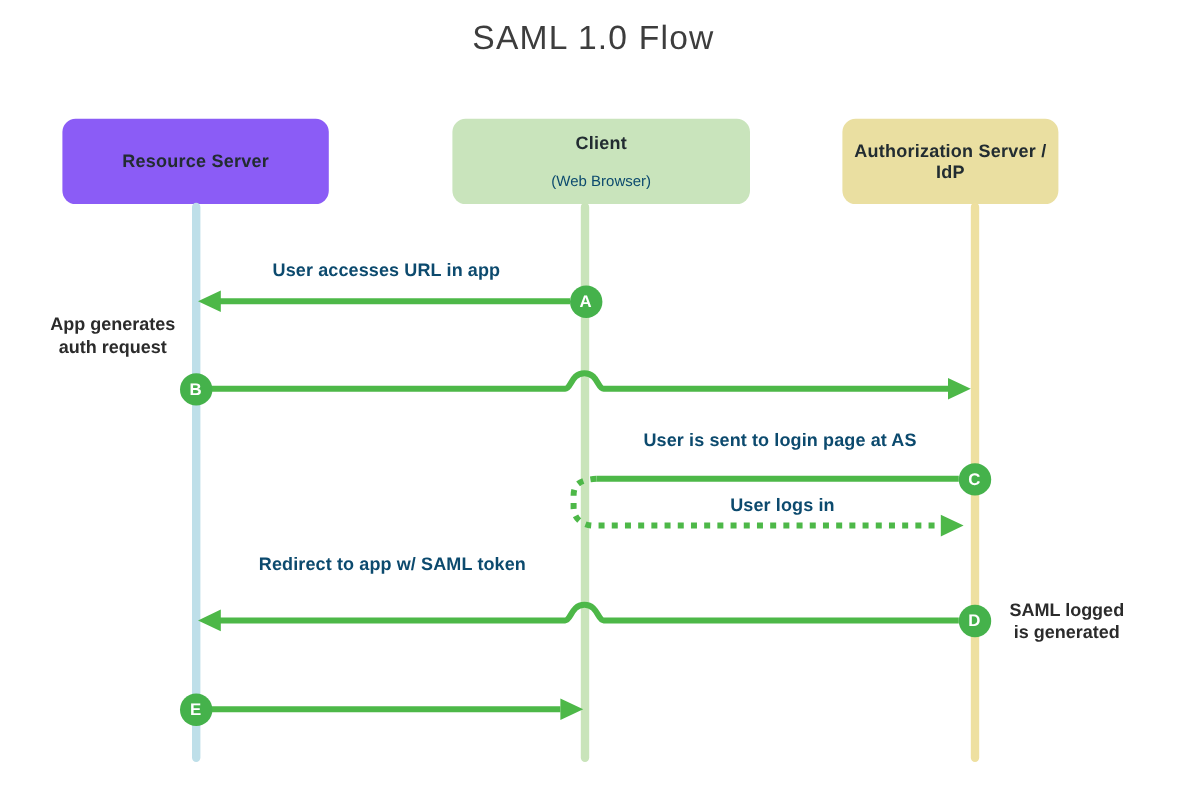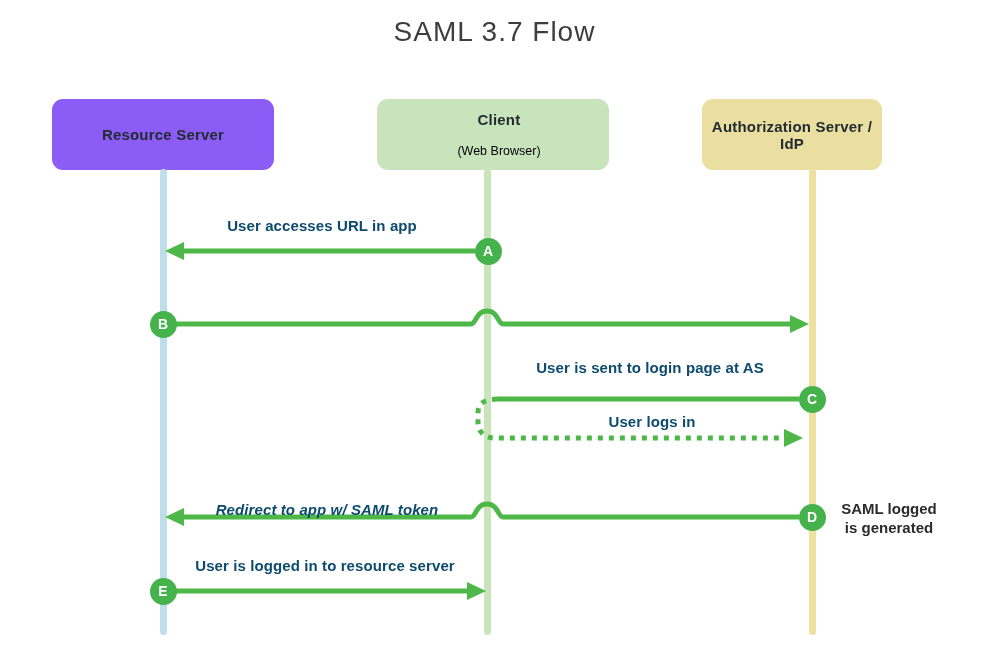--- a/index.html
+++ b/index.html
@@ -34,25 +34,25 @@
   }
   .actor-box .actor-label {
     font-size: 15px;
     font-weight: 700;
     color: #222c31;
     letter-spacing: 0.2px;
   }
   .actor-box .actor-sublabel {
     font-size: 12.5px;
     font-weight: 400;
-    color: #000000;
+    color: #0c4a6e;
     margin-top: 16px;
   }
   #box-resource { left: 52px;  width: 222px; background: #8b5cf6; }
-  #box-client   { left: 377px; width: 220px; background: #c9e4bc; padding-left: 12px; }
+  #box-client   { left: 377px; width: 248px; background: #c9e4bc; }
   #box-idp      { left: 702px; width: 180px; background: #eadfa1; }
 
   .lifeline {
     top: 169px;
     width: 7px;
     height: 466px;
     border-radius: 4px;
   }
   #lifeline-resource { left: 159.5px; background: #bedfe9; }
   #lifeline-client   { left: 483.5px; background: #c9e4ba; }
@@ -96,42 +96,42 @@
     font-size: 15px;
     font-weight: 700;
     color: #0c4a6e;
     white-space: nowrap;
     letter-spacing: 0.1px;
   }
   #label-a  { left: 322px; top: 217px; }
   #label-b  { left: 327px; top: 291px; }
   #label-c  { left: 650px; top: 359px; }
   #label-c2 { left: 652px; top: 413px; }
-  #label-d  { left: 327px; top: 501px; font-style: italic; }
+  #label-d  { left: 327px; top: 462px; }
   #label-e  { left: 325px; top: 557px; }
 
   .side-note {
     transform: translateX(-50%);
     font-size: 15px;
     font-weight: 700;
     color: #2b2b2b;
     text-align: center;
     line-height: 19px;
     white-space: pre-line;
   }
   #note-left-b  { left: 94px;  top: 261px; }
   #note-right-b { left: 889px; top: 302px; }
   #note-right-d { left: 889px; top: 499px; }
 </style>
 </head>
 <body>
 
 <div id="canvas">
 
-  <div class="abs title">SAML 3.7 Flow</div>
+  <div class="abs title">SAML 1.0 Flow</div>
 
   <div class="abs actor-box" id="box-resource">
     <div class="actor-label">Resource Server</div>
   </div>
   <div class="abs actor-box" id="box-client">
     <div class="actor-label">Client</div>
     <div class="actor-sublabel">(Web Browser)</div>
   </div>
   <div class="abs actor-box" id="box-idp">
     <div class="actor-label">Authorization Server / IdP</div>
@@ -164,18 +164,19 @@
   <div class="abs badge" id="badge-a">A</div>
   <div class="abs badge" id="badge-b">B</div>
   <div class="abs badge" id="badge-c">C</div>
   <div class="abs badge" id="badge-d">D</div>
   <div class="abs badge" id="badge-e">E</div>
 
   <div class="abs msg-label" id="label-a">User accesses URL in app</div>
   <div class="abs msg-label" id="label-c">User is sent to login page at AS</div>
   <div class="abs msg-label" id="label-c2">User logs in</div>
   <div class="abs msg-label" id="label-d">Redirect to app w/ SAML token</div>
-  <div class="abs msg-label" id="label-e">User is logged in to resource server</div>
 
+  <div class="abs side-note" id="note-left-b">App generates
+auth request</div>
   <div class="abs side-note" id="note-right-d">SAML logged
 is generated</div>
 
 </div>
 
 </body></html>

